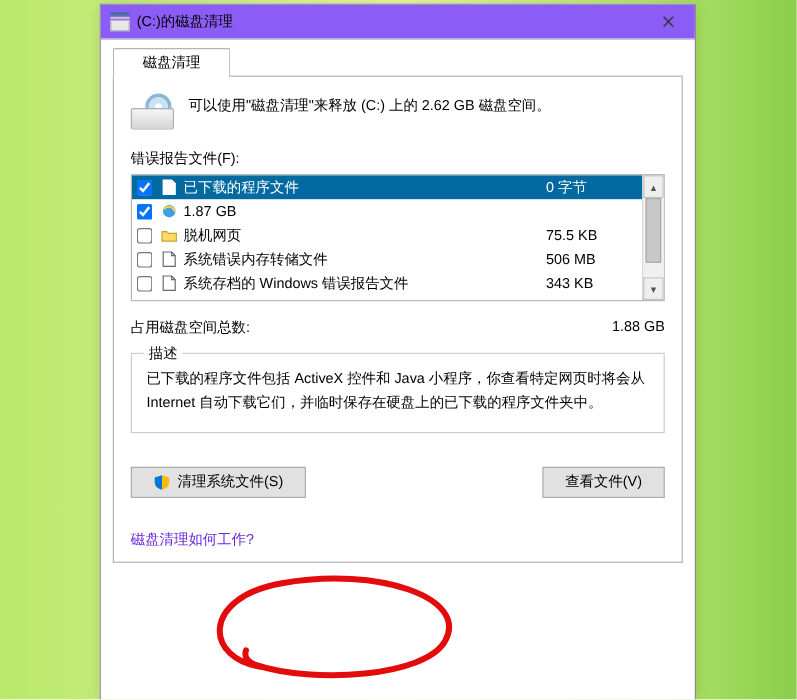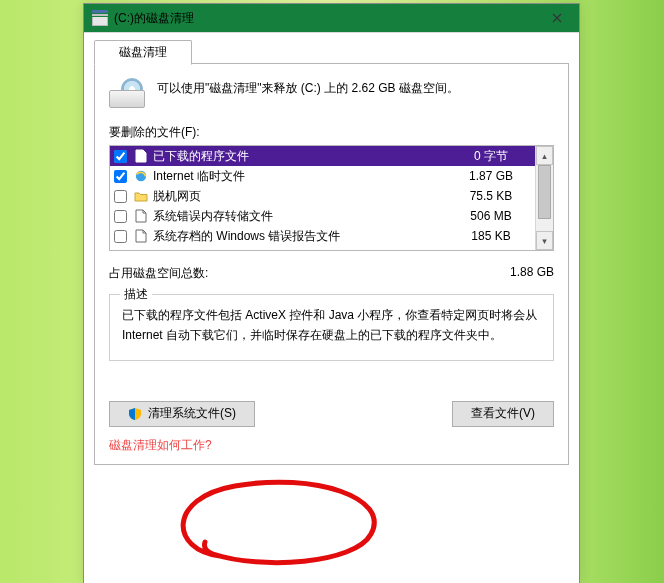--- a/index.html
+++ b/index.html
@@ -1,57 +1,57 @@
 <!DOCTYPE html>
 <html><head>
 <meta charset="utf-8">
 <style>
 html,body{margin:0;padding:0;font-family:"Microsoft YaHei","Segoe UI",sans-serif;font-size:12px;color:#000;background:#fff}
 .stage{width:664px;height:583px;position:relative;overflow:hidden;background:linear-gradient(90deg,#b9e86a 0%,#caee7f 20%,#e6f8a1 50%,#b7e76e 80%,#8bce4b 100%)}
 .window{position:absolute;left:83px;top:3px;width:495px;height:580px;background:#fff;border:1px solid #8a8a8a;box-shadow:0 0 12px rgba(0,0,0,.12)}
-.titlebar{height:28px;background:#15803d;border-bottom:1px solid #d9d9d9;display:flex;align-items:center}
+.titlebar{height:28px;background:#8b5cf6;border-bottom:1px solid #d9d9d9;display:flex;align-items:center}
 .title-icon{width:16px;height:16px;margin-left:8px;display:flex;flex-direction:column}
 .title-icon .top{height:3px;background:#4a6ea8;border-radius:1px}
 .title-icon .mid{height:2px;background:#c1c1c1;margin:1px 0}
 .title-icon .bot{height:9px;background:#e6e6e6;border:1px solid #b9b9b9;border-top:none}
 .title-text{margin-left:6px;font-size:12px}
 .close{margin-left:auto;width:44px;height:28px;display:flex;align-items:center;justify-content:center;font-size:14px;color:#333}
 .body{padding:6px 10px 0 10px}
 .tabstrip{height:24px;position:relative;border-bottom:1px solid #b5b5b5}
 .tab{position:absolute;left:0;top:1px;height:23px;line-height:23px;padding:0 24px;background:#fff;border:1px solid #b5b5b5;border-bottom:1px solid #fff;border-radius:2px 2px 0 0;font-size:12px}
 .panel{border:1px solid #b5b5b5;border-top:none;padding:14px 14px 10px 14px}
 .summary{display:flex;align-items:flex-start;gap:12px;margin-bottom:18px}
 .drive-icon{width:36px;height:28px;flex:none;position:relative}
 .drive-icon .disc{position:absolute;left:12px;top:0;width:20px;height:20px;border-radius:50%;background:radial-gradient(circle at 50% 50%,#fff 0 18%,#c7e3f4 22% 55%,#8ab6d6 60% 100%);border:1px solid #8fb5d0}
 .drive-icon .box{position:absolute;left:0;top:12px;width:34px;height:16px;background:linear-gradient(#f5f5f5,#d6d6d6);border:1px solid #adadad;border-radius:2px}
 .summary-text{padding-top:2px;font-size:12px}
 .section-label{margin:4px 0 4px 0}
 .files-box{border:1px solid #b8b8b8;height:104px;position:relative;display:flex}
 .files-list{flex:1;overflow:hidden}
 .file-row{display:flex;align-items:center;height:20px;padding:0 4px;font-size:12px;gap:4px}
-.file-row.selected{background:#4c1d95;color:#fff}
+.file-row.selected{background:#0369a1;color:#fff}
 .file-row input[type=checkbox]{margin:0 2px 0 0;width:13px;height:13px}
 .file-ico{width:16px;height:16px;flex:none;display:inline-flex;align-items:center;justify-content:center}
 .file-ico svg{display:block}
 .file-name{flex:1;white-space:nowrap;overflow:hidden;text-overflow:ellipsis}
-.file-size{width:72px;text-align:center;padding-right:4px}
+.file-size{width:72px;text-align:left;padding-right:4px}
 .vscroll{width:17px;background:#f0f0f0;border-left:1px solid #d6d6d6;display:flex;flex-direction:column}
 .vbtn{height:17px;border:1px solid #c4c4c4;background:#efefef;display:flex;align-items:center;justify-content:center;font-size:9px;color:#555}
 .vtrack{flex:1;background:#f0f0f0;position:relative}
 .vthumb{position:absolute;left:2px;right:2px;top:0;height:52px;background:#c8c8c8;border:1px solid #a9a9a9}
 .total-row{display:flex;margin-top:14px;font-size:12px}
 .total-row .spacer{flex:1}
 .fieldset{border:1px solid #cfcfcf;margin-top:12px;padding:10px 0 14px 12px;position:relative}
 .fieldset .legend{position:absolute;top:-9px;left:10px;background:#fff;padding:0 4px;font-size:12px}
 .desc-text{line-height:1.7}
-.btn-row{display:flex;margin-top:40px;gap:20px}
+.btn-row{display:flex;margin-top:28px;gap:20px}
 .btn-row .gap{flex:1}
 button.win{height:26px;padding:0 18px;background:#e1e1e1;border:1px solid #adadad;font-family:inherit;font-size:12px;display:inline-flex;align-items:center;gap:6px;cursor:pointer}
 .shield{width:14px;height:14px}
-.linkish{color:#ef4444;margin-top:10px;display:inline-block}
+.linkish{color:#6d28d9;margin-top:26px;display:inline-block}
 .annot{position:absolute;pointer-events:none}
 .annot svg{overflow:visible}
 </style>
 </head>
 <body>
 <div class="stage">
   <div class="window">
     <div class="titlebar">
       <span class="title-icon">
           <span class="top"></span>
@@ -71,21 +71,21 @@
       </div>
       <div class="panel">
         <div class="summary">
           <div class="drive-icon">
               <span class="disc"></span>
               <span class="box"></span>
             </div>
           <div class="summary-text">可以使用"磁盘清理"来释放  (C:) 上的 2.62 GB 磁盘空间。</div>
         </div>
 
-        <div class="section-label">要删除的文件(F):</div>
+        <div class="section-label">错误报告文件(F):</div>
         <div class="files-box">
           <div class="files-list" id="files-list">
               <div class="file-row selected">
                 <input type="checkbox" checked="" style="">
                 <span class="file-ico">
                   <svg width="12" height="14" viewBox="0 0 12 14">
                     <path d="M1 1h7l3 3v9H1z" fill="#fff" stroke="#fff"></path>
                     <path d="M8 1v3h3" fill="none" stroke="#fff"></path>
                   </svg>
                 </span>
@@ -93,21 +93,20 @@
                 <span class="file-size">0 字节</span>
               </div>
               <div class="file-row">
                 <input type="checkbox" checked="" style="">
                 <span class="file-ico">
                   <svg width="14" height="14" viewBox="0 0 14 14">
                     <circle cx="7" cy="7" r="5.2" fill="#3aa0e8"></circle>
                     <path d="M2.5 5.5c3-3.8 8.5-2.2 9 2" stroke="#ffd23f" stroke-width="1.6" fill="none"></path>
                   </svg>
                 </span>
-                <span class="file-name">Internet 临时文件</span>
                 <span class="file-size">1.87 GB</span>
               </div>
               <div class="file-row">
                 <input type="checkbox" style="">
                 <span class="file-ico">
                   <svg width="14" height="14" viewBox="0 0 14 14">
                     <path d="M1 4h4l1.5 1.5H13V12H1z" fill="#ffd966" stroke="#c7a636"></path>
                   </svg>
                 </span>
                 <span class="file-name">脱机网页</span>
@@ -126,21 +125,21 @@
               </div>
               <div class="file-row">
                 <input type="checkbox" style="">
                 <span class="file-ico">
                   <svg width="12" height="14" viewBox="0 0 12 14">
                     <path d="M1 1h7l3 3v9H1z" fill="#fff" stroke="#6a6a6a"></path>
                     <path d="M8 1v3h3" fill="none" stroke="#6a6a6a"></path>
                   </svg>
                 </span>
                 <span class="file-name">系统存档的 Windows 错误报告文件</span>
-                <span class="file-size">185 KB</span>
+                <span class="file-size">343 KB</span>
               </div>
             </div>
           <div class="vscroll">
             <div class="vbtn">▴</div>
             <div class="vtrack">
                 <div class="vthumb"></div>
               </div>
             <div class="vbtn">▾</div>
           </div>
         </div>

